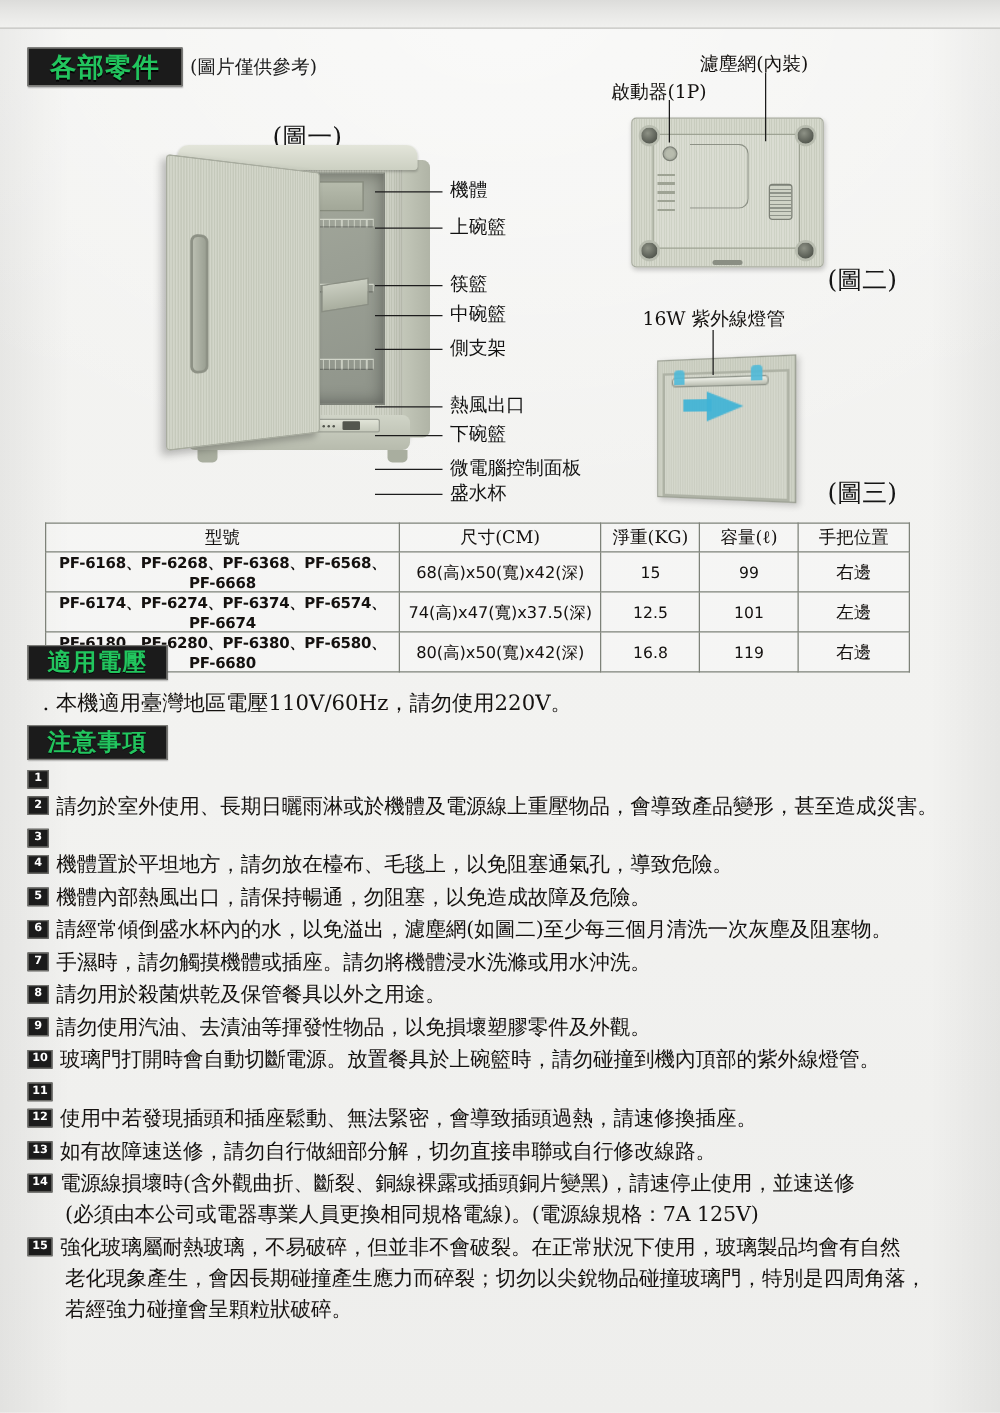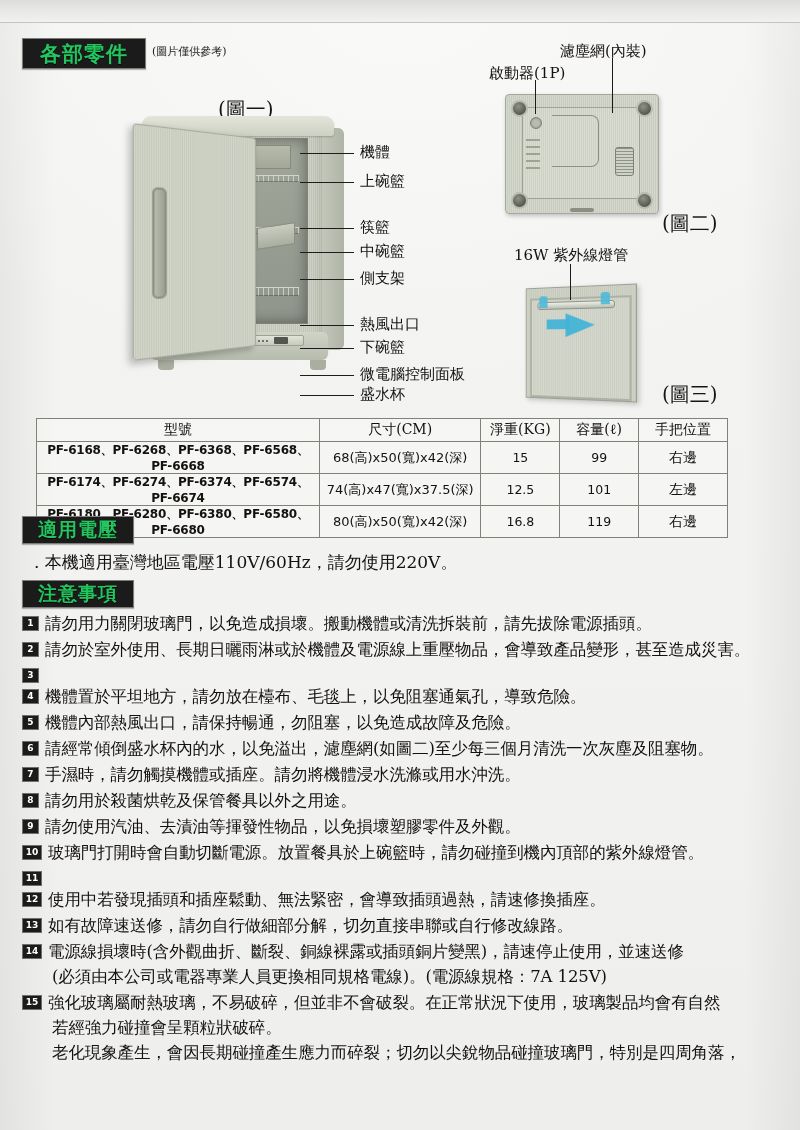--- a/index.html
+++ b/index.html
@@ -58,21 +58,21 @@
   }
 
   #head-parts   { left: 22px;  top: 38px;  width: 124px; height: 31px; font-size: 21px; }
   #head-voltage { left: 22px;  top: 516px; width: 112px; height: 28px; font-size: 19px; }
   #head-notice  { left: 22px;  top: 580px; width: 112px; height: 28px; font-size: 19px; }
 
   .head-note {
     position: absolute;
     left: 152px;
     top: 44px;
-    font-size: 11px;
+    font-size: 15px;
     font-family: "DejaVu Serif", "Liberation Serif", serif;
     color: #1b1b1b;
   }
 
   
   .fig-area { position: absolute; left: 0; top: 70px; width: 800px; height: 345px; }
 
   .fig-cap {
     position: absolute;
     font-family: "DejaVu Serif", "Liberation Serif", serif;
@@ -599,21 +599,20 @@
   </table>
 
   <div class="sec-head" id="head-voltage">適用電壓</div>
   <div class="voltage-line">. 本機適用臺灣地區電壓110V/60Hz，請勿使用220V。</div>
 
   <div class="sec-head" id="head-notice">注意事項</div>
 
   <div class="notice-list">
     <div class="notice-item">
       <span class="badge">1</span>
-      <span class="notice-text">請勿用力關閉玻璃門，以免造成損壞。搬動機體或清洗拆裝前，請先拔除電源插頭。</span>
     </div>
     <div class="notice-item">
       <span class="badge">2</span>
       <span class="notice-text">請勿於室外使用、長期日曬雨淋或於機體及電源線上重壓物品，會導致產品變形，甚至造成災害。</span>
     </div>
     <div class="notice-item">
       <span class="badge">3</span>
     </div>
     <div class="notice-item">
       <span class="badge">4</span>
@@ -658,18 +657,18 @@
       <span class="badge wide">14</span>
       <span class="notice-text">
         <span>電源線損壞時(含外觀曲折、斷裂、銅線裸露或插頭銅片變黑)，請速停止使用，並速送修</span>
         <span class="cont">(必須由本公司或電器專業人員更換相同規格電線)。(電源線規格：7A 125V)</span>
       </span>
     </div>
     <div class="notice-item">
       <span class="badge wide">15</span>
       <span class="notice-text">
         <span>強化玻璃屬耐熱玻璃，不易破碎，但並非不會破裂。在正常狀況下使用，玻璃製品均會有自然</span>
+        <span class="cont">老化現象產生，會因長期碰撞產生應力而碎裂；切勿以尖銳物品碰撞玻璃門，特別是四周角落，</span>
         <span class="cont">若經強力碰撞會呈顆粒狀破碎。</span>
-        <span class="cont">老化現象產生，會因長期碰撞產生應力而碎裂；切勿以尖銳物品碰撞玻璃門，特別是四周角落，</span>
       </span>
     </div>
   </div>
 </div>
 
 </body></html>

